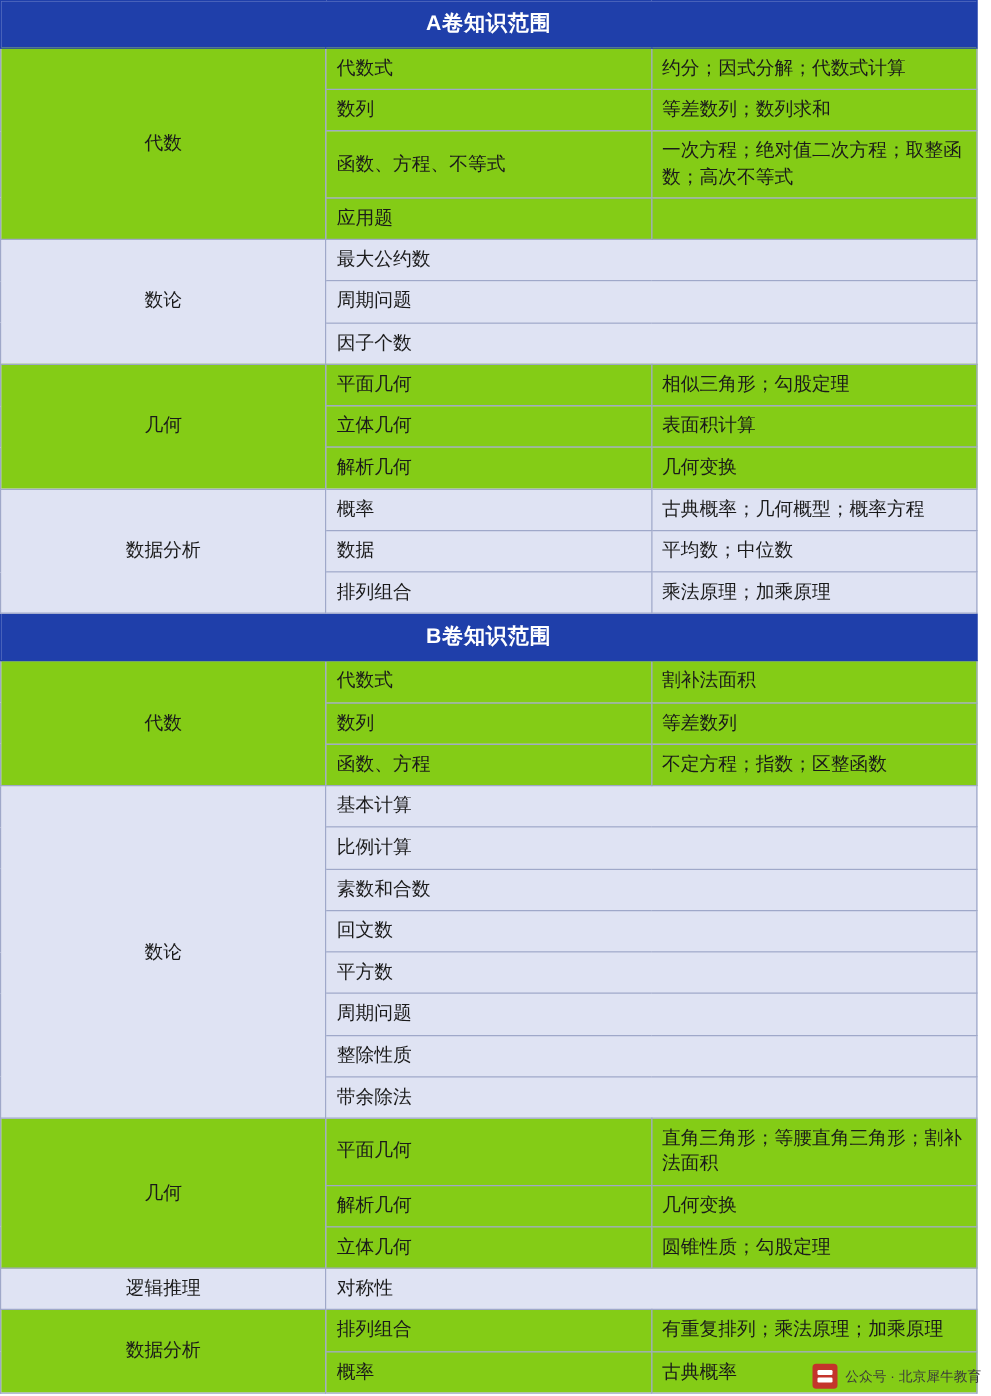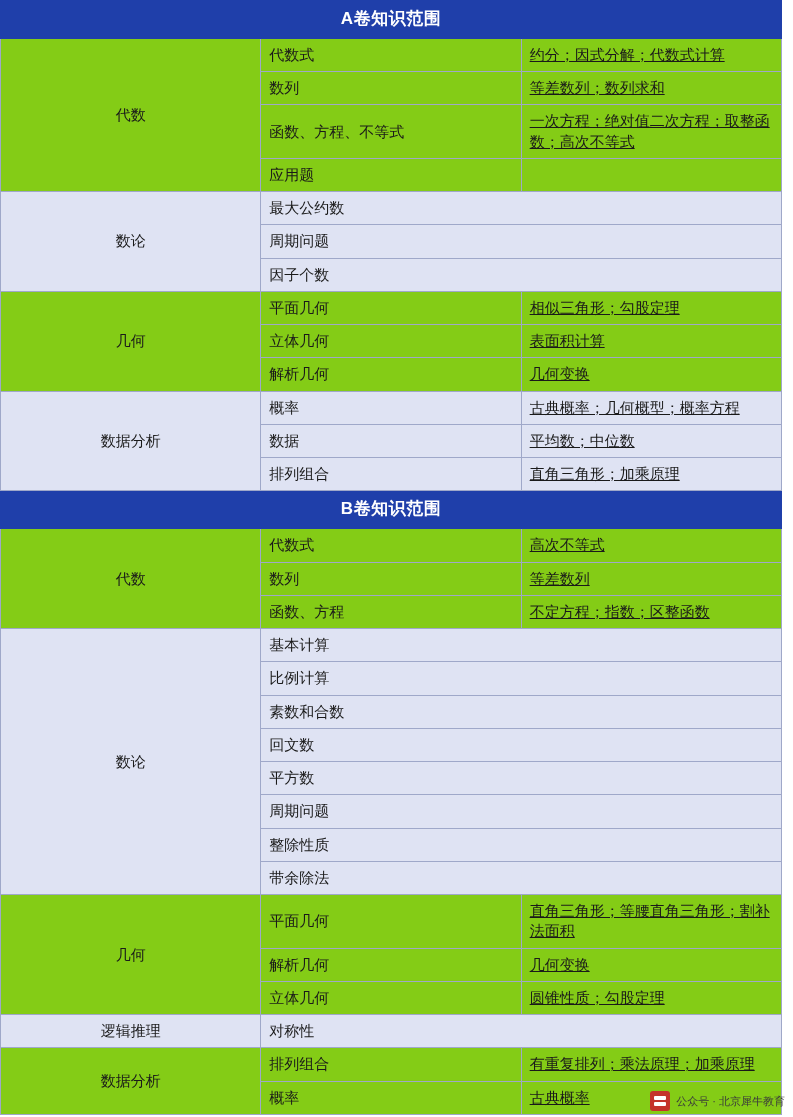--- a/index.html
+++ b/index.html
@@ -24,21 +24,21 @@
   table.kb td {
     border: 1px solid #9fa8c9;
     padding: 6px 8px;
     font-size: 15px;
     line-height: 1.35;
     vertical-align: middle;
     background: #84cc16;
   }
   td.col-cat { width: 100px; text-align: center; }
   td.col-topic { width: 200px; }
-  td.col-detail { width: 491px; text-decoration: underline; }
+  td.col-detail { width: 491px; }
 
   tr.band-header td {
     background: #1f3faa;
     color: #ffffff;
     font-weight: bold;
     font-size: 17px;
     text-align: center;
     padding: 7px 0;
     border: 1px solid #1f3faa;
     letter-spacing: 0.5px;
@@ -135,29 +135,29 @@
         <td class="col-cat" rowspan="3">数据分析</td>
         <td class="col-topic">概率</td>
         <td class="col-detail">古典概率；几何概型；概率方程</td>
       </tr>
       <tr class="alt">
         <td class="col-topic">数据</td>
         <td class="col-detail">平均数；中位数</td>
       </tr>
       <tr class="alt">
         <td class="col-topic">排列组合</td>
-        <td class="col-detail">直角三角形；加乘原理</td>
+        <td class="col-detail">乘法原理；加乘原理</td>
       </tr>
       <tr class="band-header">
         <td colspan="3">B卷知识范围</td>
       </tr>
       <tr>
         <td class="col-cat" rowspan="3">代数</td>
         <td class="col-topic">代数式</td>
-        <td class="col-detail">高次不等式</td>
+        <td class="col-detail">割补法面积</td>
       </tr>
       <tr>
         <td class="col-topic">数列</td>
         <td class="col-detail">等差数列</td>
       </tr>
       <tr>
         <td class="col-topic">函数、方程</td>
         <td class="col-detail">不定方程；指数；区整函数</td>
       </tr>
       <tr class="alt">

